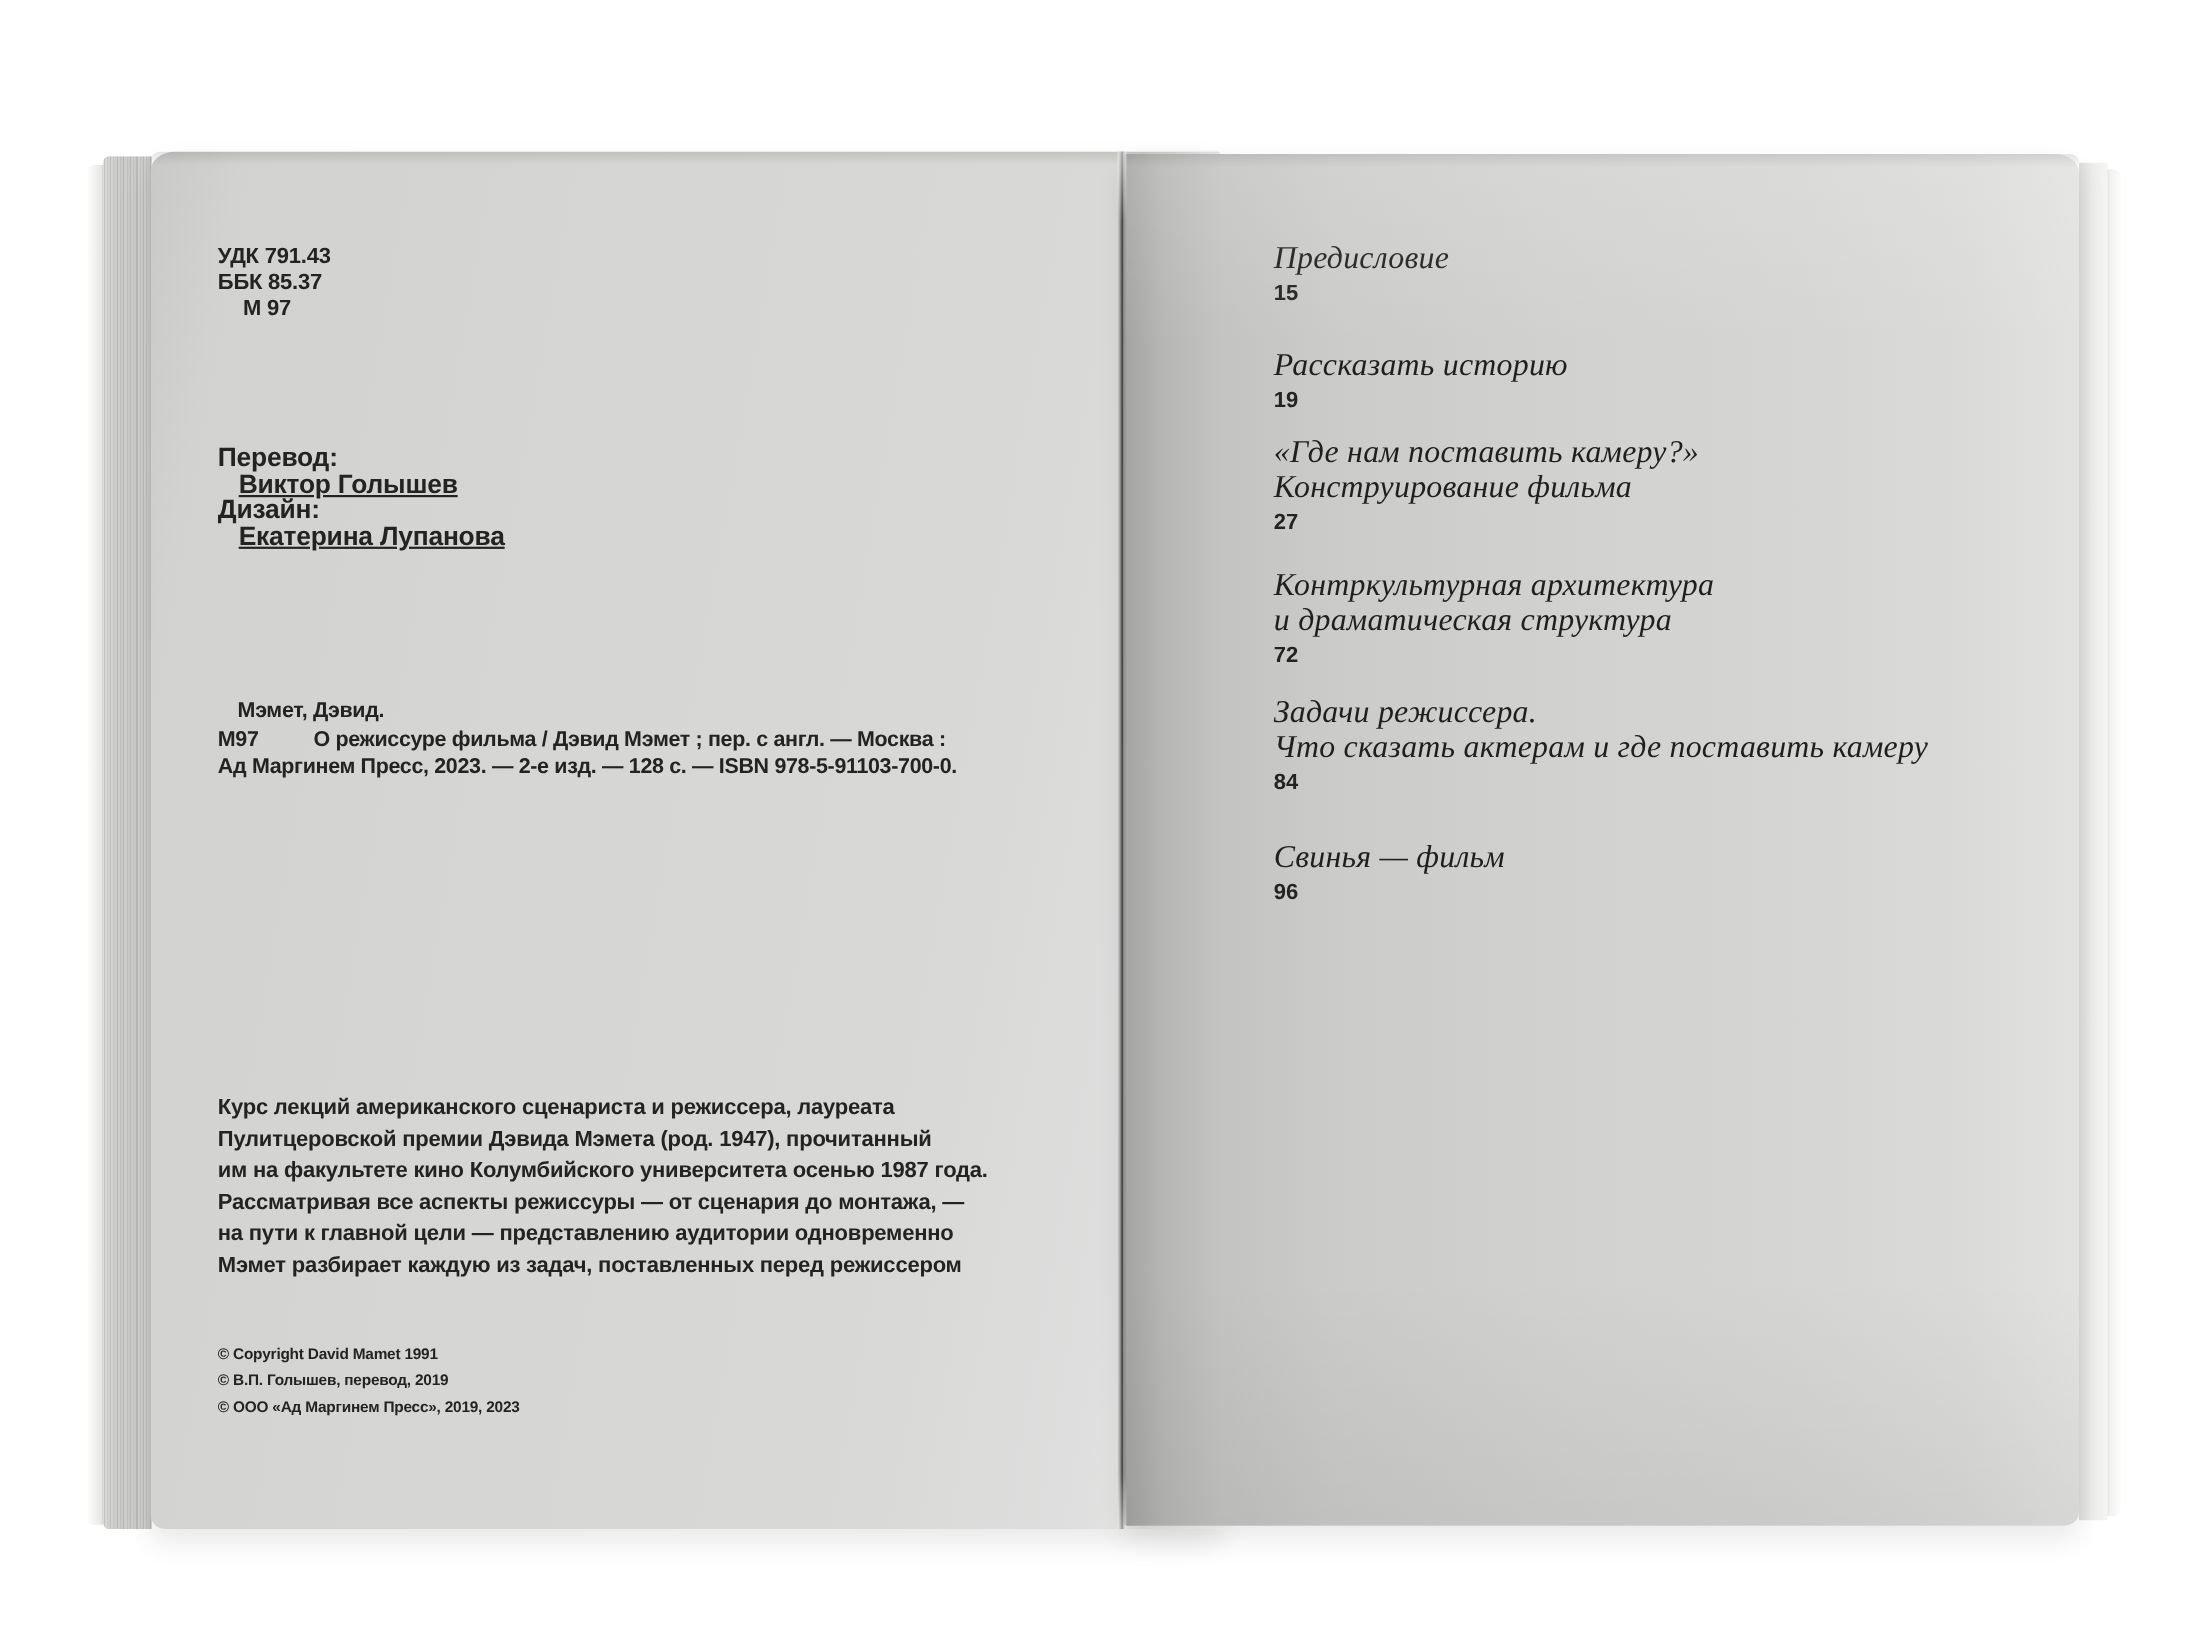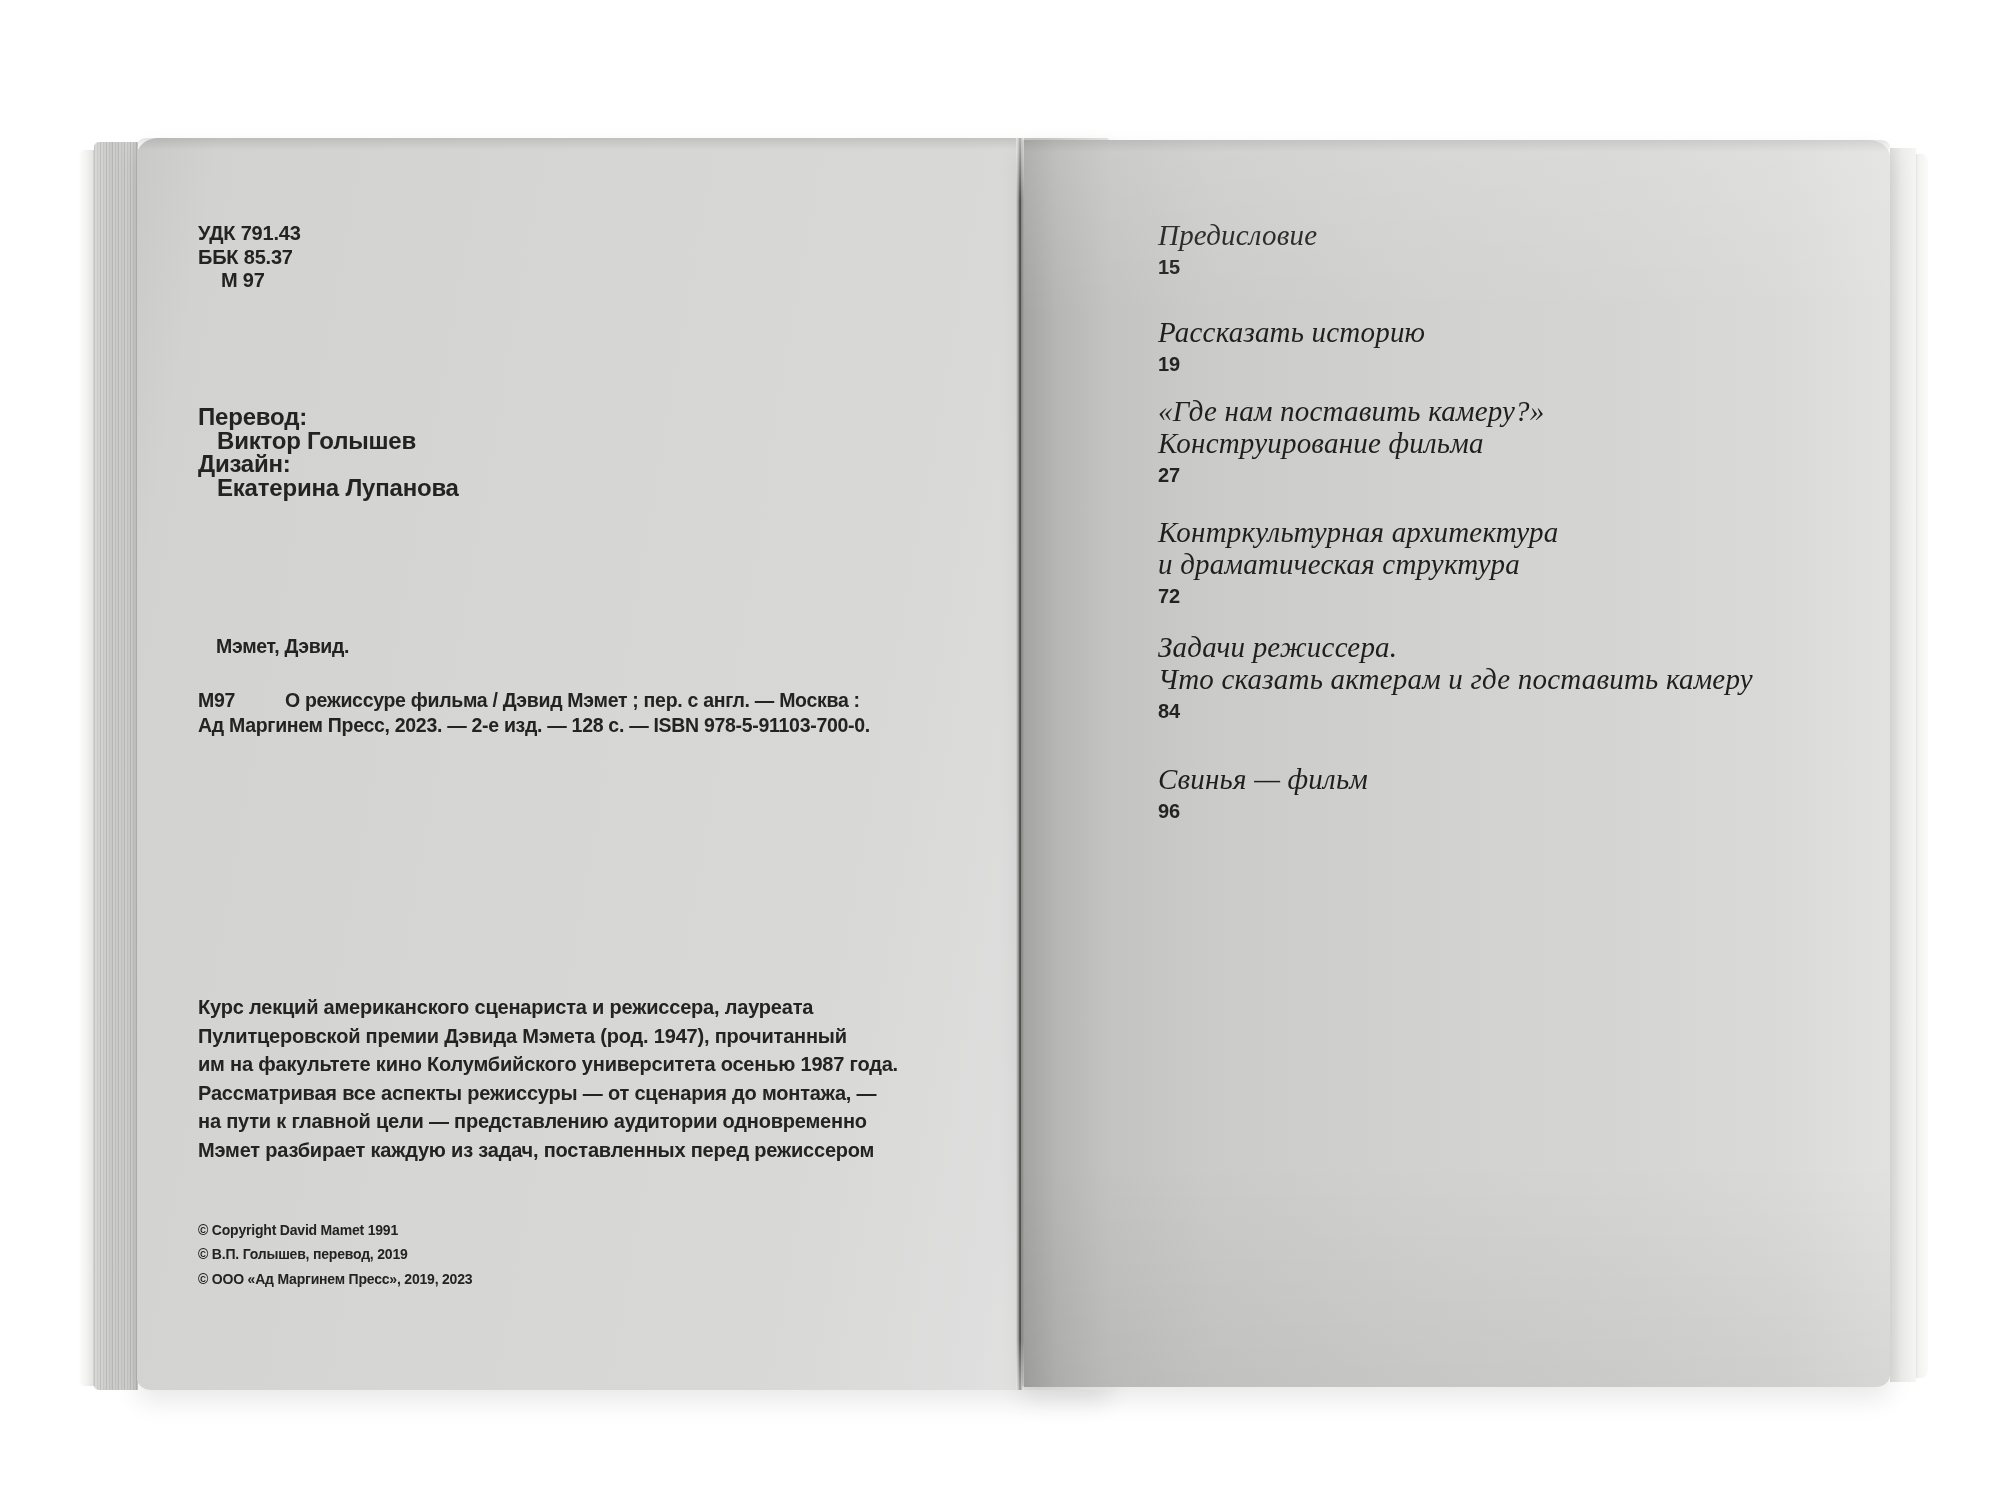--- a/index.html
+++ b/index.html
@@ -84,24 +84,24 @@
     content: ""; position: absolute; inset: 0;
     background: linear-gradient(to bottom, rgba(255,255,255,0.55), rgba(255,255,255,0) 5%, rgba(255,255,255,0) 96%, rgba(255,255,255,0.45));
   }
 
   
   .sans { color: #232321; font-weight: 700; letter-spacing: -0.2px; }
   .block { position: absolute; white-space: nowrap; }
   .udk-block   { left: 61px; top: 84px;  font-size: 20px; line-height: 23.5px; }
   .udk-indent  { padding-left: 23px; }
   .credits-block { left: 61px; top: 267px; font-size: 24px; line-height: 23.5px; }
-  .credit-name { padding-left: 19px; }
+  .credit-name { padding-left: 19px; text-decoration: underline; }
   .card-block  { left: 61px; top: 496px; font-size: 19.5px; line-height: 25.5px; letter-spacing: -0.3px; }
   .card-author { padding-left: 18px; }
-  .card-main   { display: flex; margin-top: 28px; }
+  .card-main   { display: flex; }
   .card-code   { width: 87px; flex: 0 0 87px; }
   .annotation-block { left: 61px; top: 855px; font-size: 20px; line-height: 28.6px; }
   .copyright-block  { left: 61px; top: 1080px; font-size: 14px; line-height: 24.4px; }
 
   
   .toc-entry { position: absolute; left: 136px; white-space: nowrap; }
   .toc-title {
     font-family: "Liberation Serif", serif; font-style: italic; font-weight: 400;
     color: #1f1f1d; font-size: 29px; line-height: 32px; letter-spacing: 0.2px;
   }

